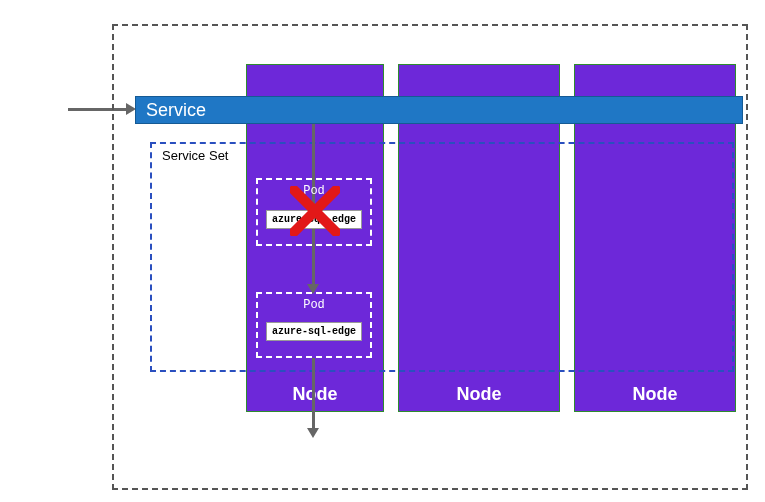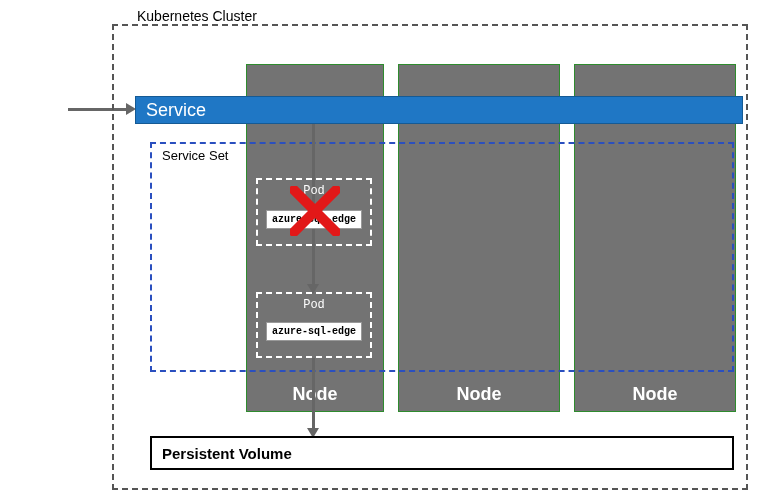--- a/index.html
+++ b/index.html
@@ -31,21 +31,21 @@
   }
   .cluster-label {
     position: absolute;
     left: 137px; top: 8px;
     font-size: 14px;
     color: #000;
   }
 
   .node {
     position: absolute;
-    background: #737373;
+    background: #6d28d9;
     border: 1px solid #2e8b2e;
   }
   .node1 { left: 246px; top: 64px; width: 138px; height: 348px; }
   .node2 { left: 398px; top: 64px; width: 162px; height: 348px; }
   .node3 { left: 574px; top: 64px; width: 162px; height: 348px; }
 
   .node-label {
     position: absolute;
     bottom: 6px;
     width: 100%;
@@ -161,21 +161,20 @@
 </style>
 </head>
 <body>
 
 <div class="canvas">
 
   <div class="arrow-line arrow-apps"></div>
   <div class="arrow-head arrow-apps-head"></div>
 
   <div class="cluster-box"></div>
-  <div class="cluster-label">Kubernetes Cluster</div>
 
   <div class="node node1">
     <div class="node-label">Node</div>
   </div>
   <div class="node node2">
     <div class="node-label">Node</div>
   </div>
   <div class="node node3">
     <div class="node-label">Node</div>
   </div>
@@ -201,17 +200,14 @@
   </div>
 
   <svg class="x-mark" width="50" height="50">
     <line x1="4" y1="4" x2="46" y2="46" stroke="#e21818" stroke-width="10" stroke-linecap="round"></line>
     <line x1="46" y1="4" x2="4" y2="46" stroke="#e21818" stroke-width="10" stroke-linecap="round"></line>
   </svg>
 
   <div class="arrow-line arrow-pv"></div>
   <div class="arrow-head arrow-pv-head"></div>
 
-  <div class="pv-box">
-    <span>Persistent Volume</span>
-  </div>
 
 </div>
 
 </body></html>

